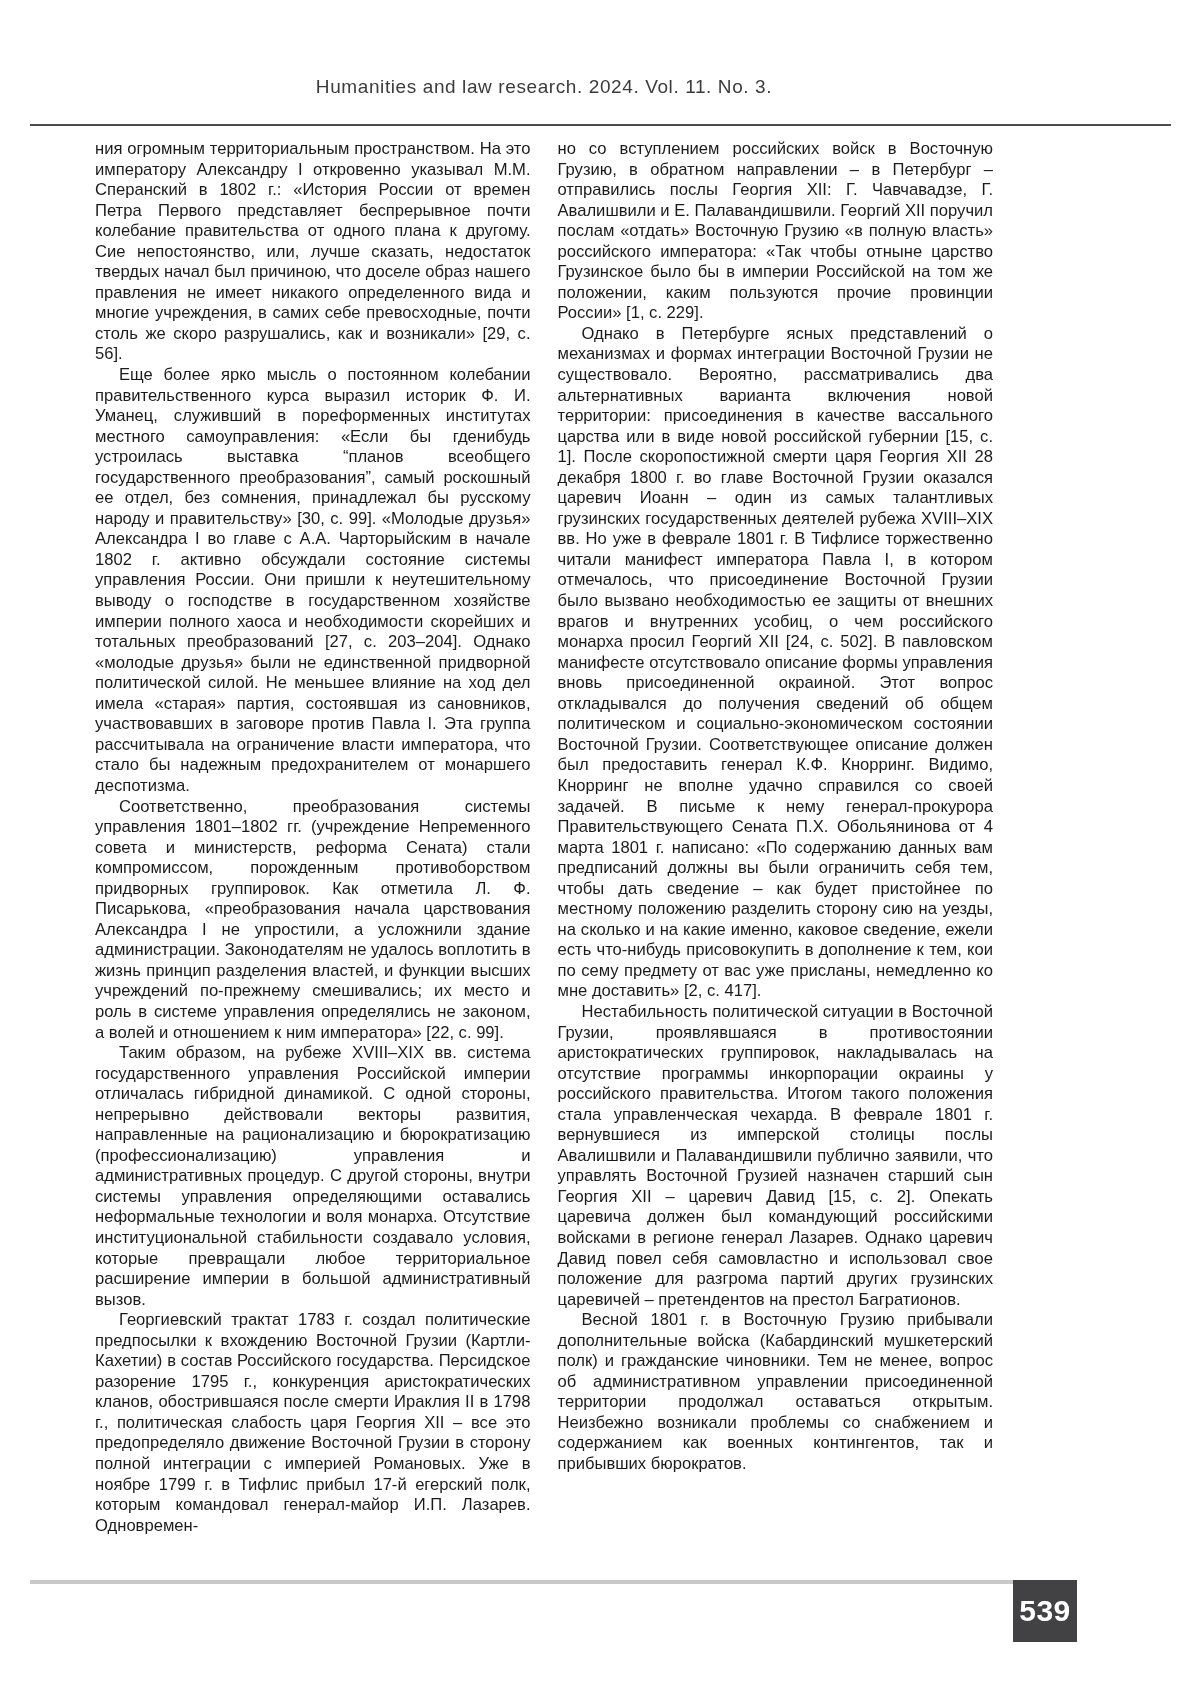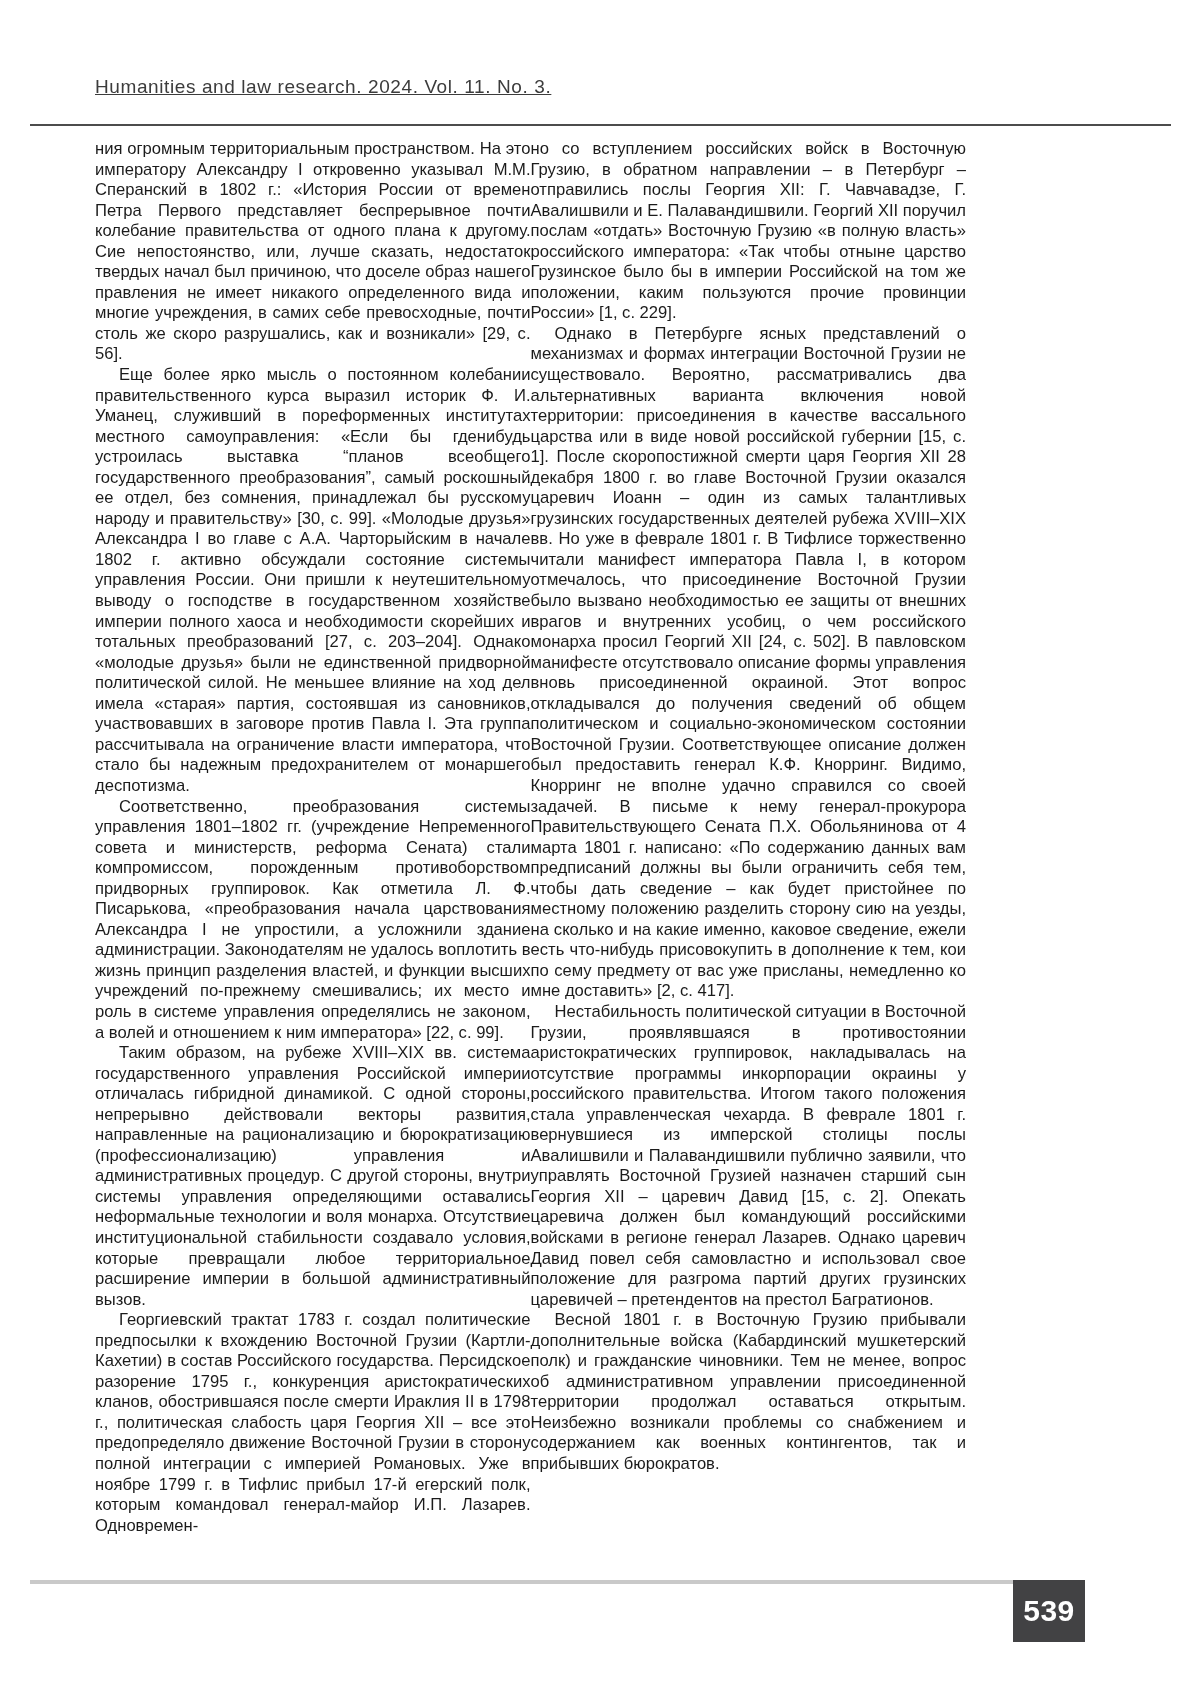--- a/index.html
+++ b/index.html
@@ -2,38 +2,38 @@
 <html><head>
 <meta charset="utf-8">
 <style>
   * { margin:0; padding:0; box-sizing:border-box; }
   html,body { background:#ffffff; }
   .page {
     position:relative; width:1200px; height:1697px; background:#ffffff;
     font-family:"Liberation Sans", sans-serif; color:#1b1b1b; overflow:hidden;
   }
   .journal-title {
-    position:absolute; top:76px; left:95px; width:898px; text-align:left;
-    font-size:19px; letter-spacing:0.6px; color:#3c3c3c; white-space:nowrap;text-decoration:underline;
+    position:absolute; top:76px; left:95px; width:898px; text-align:center;
+    font-size:19px; letter-spacing:0.6px; color:#3c3c3c; white-space:nowrap;
   }
   .logo {
     position:absolute; top:22px; left:958px; width:116px; text-align:center; color:#101010;
   }
   .logo svg { display:block; margin:0 auto; }
   .logo-acronym { font-size:19px; font-weight:bold; letter-spacing:1.5px; margin-top:-8px; }
   .logo-sub { font-size:6.5px; letter-spacing:0.5px; line-height:8.5px; color:#1c1c1c; margin-top:2px; }
   .header-rule { position:absolute; top:124px; left:30px; width:1141px; height:2px; background:#4c4c4c; }
-  .columns { position:absolute; top:139px; left:95px; width:898px; display:flex; }
+  .columns { position:absolute; top:139px; left:95px; width:898px; display:flex; gap:27px; }
   .col { width:435.5px; font-size:16.6px; line-height:20.55px; text-align:justify; }
   .para { text-indent:24px; }
   .para.noindent { text-indent:0; }
   .para.heading { font-style:italic; }
   .footer-rule { position:absolute; top:1580px; left:30px; width:983px; height:4px; background:#c9c9c9; }
   .page-badge {
-    position:absolute; top:1580px; left:1013px; width:72px; height:62px; background:#424244;
+    position:absolute; top:1580px; left:1013px; width:64px; height:62px; background:#424244;
     color:#ffffff; display:flex; align-items:center; justify-content:center;
     font-size:30px; font-weight:bold; letter-spacing:0.5px;
   }
 </style>
 </head>
 <body>
 
 <div class="page">
 
   <div class="journal-title">Humanities and law research. 2024. Vol. 11. No. 3.</div>

